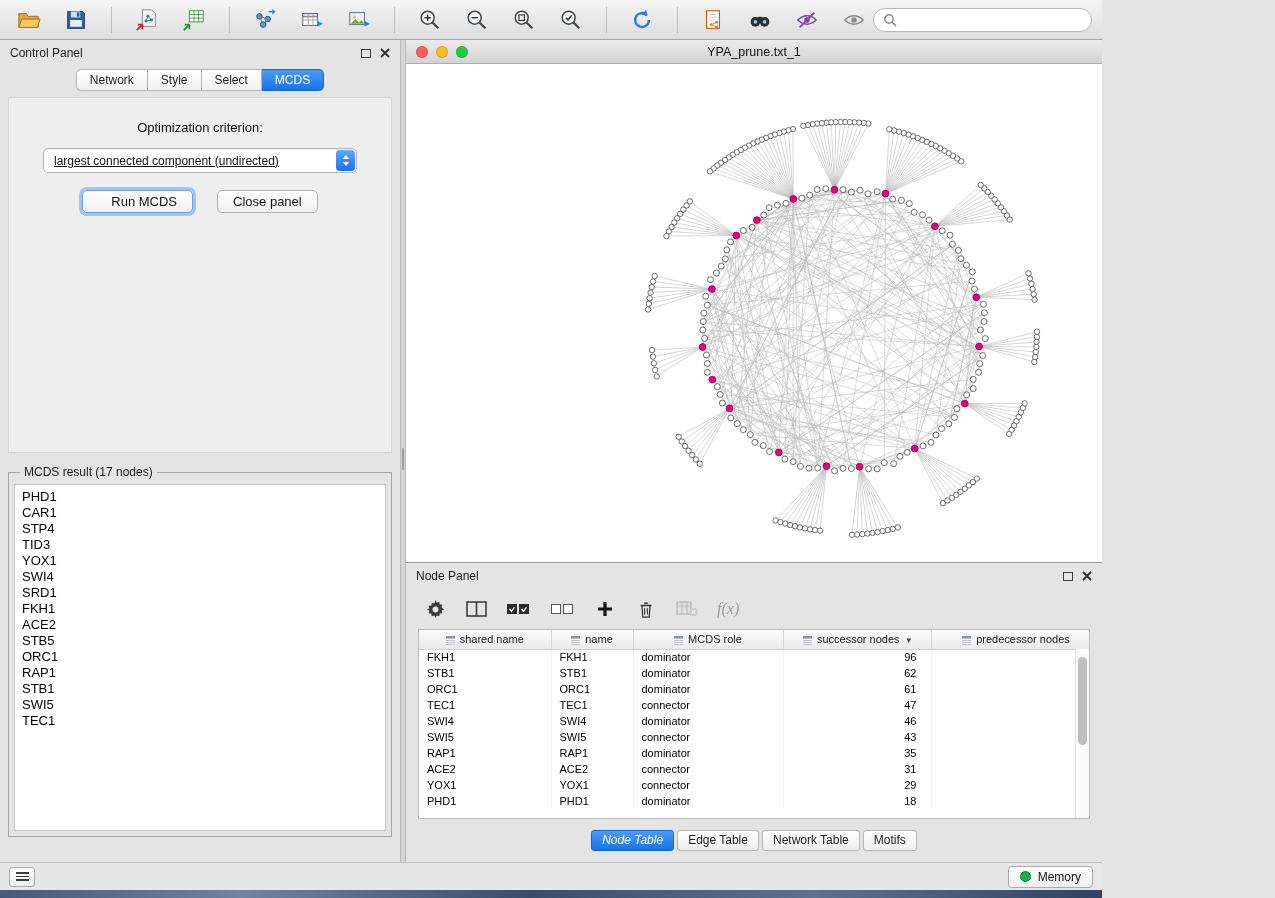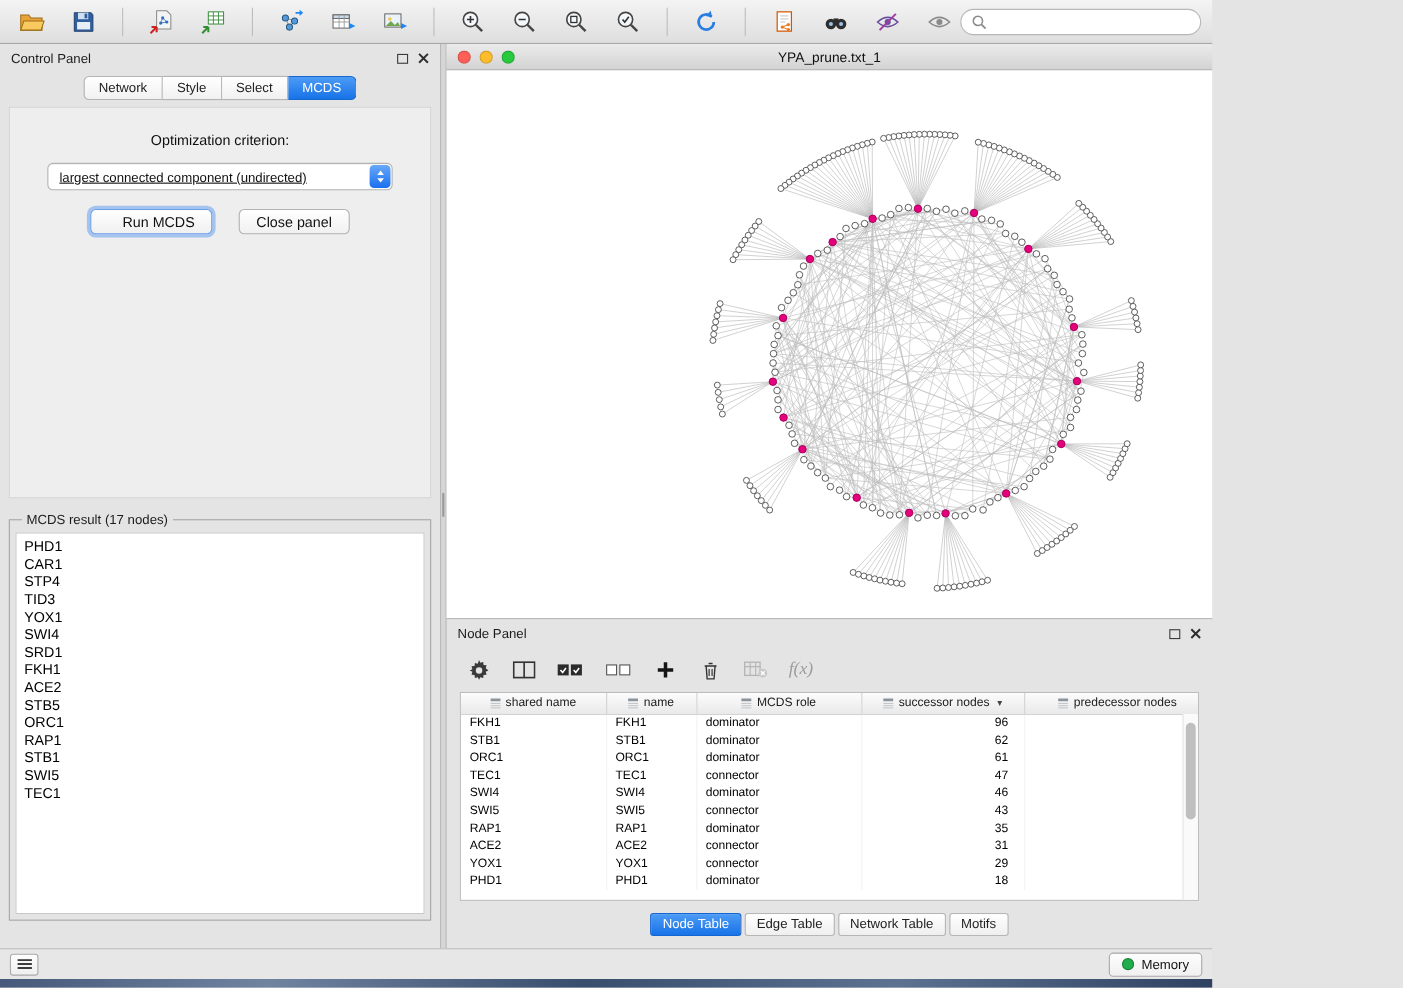--- a/index.html
+++ b/index.html
@@ -69,21 +69,21 @@
   thead th:first-child{border-left:none;}
   thead th.filler{border-right:none;}
   .hicon{display:inline-block;width:9px;height:8px;margin-right:5px;vertical-align:-1px;background:linear-gradient(#8d939b,#8d939b) 0 0/9px 2.5px no-repeat,linear-gradient(#c3c7cc,#c3c7cc) 0 3.5px/9px 1px no-repeat,linear-gradient(#c3c7cc,#c3c7cc) 0 5.5px/9px 1px no-repeat,linear-gradient(#c3c7cc,#c3c7cc) 0 7.5px/9px 1px no-repeat;}
   .sortarrow{margin-left:7px;font-size:9px;color:#444;}
   tbody td{height:16px;font-size:11px;padding:0 8px;color:#000;border-right:1px solid #f3f3f3;white-space:nowrap;overflow:hidden;}
   tbody td.num{text-align:right;padding-right:14px;}
   .vscroll{position:absolute;top:19px;right:0;bottom:0;width:14px;background:#fafafa;border-left:1px solid #e3e3e3;}
   .vthumb{position:absolute;top:8px;left:2px;width:9px;height:88px;background:#bfbfbf;border-radius:5px;}
   .tbl-tabs{flex:1;display:flex;align-items:center;justify-content:center;gap:3px;}
   .ttab{font-size:12px;line-height:17px;padding:1px 10px;border:1px solid #b6b6b6;background:linear-gradient(#ffffff,#efefef);border-radius:3px;color:#222;cursor:default;}
-  .ttab.active{background:linear-gradient(#4d9bf5,#1773e8);border-color:#1565d0;color:#fff;}
+  .ttab.active{background:linear-gradient(#4d9bf5,#1773e8);border-color:#1565d0;color:#fff;font-style:italic;}
 
   
   .status-bar{height:28px;flex:0 0 28px;background:#e7e7e7;border-top:1px solid #bdbdbd;display:flex;align-items:center;padding:0 9px;}
   .list-btn{width:26px;height:20px;border:1px solid #ababab;background:linear-gradient(#fdfdfd,#efefef);border-radius:3px;display:flex;align-items:center;justify-content:center;}
   .hamburger{display:inline-block;width:13px;height:9px;background:repeating-linear-gradient(#3c3c3c 0 1.6px,transparent 1.6px 3.7px);}
   .mem-btn{margin-left:auto;height:22px;border:1px solid #ababab;background:linear-gradient(#fdfdfd,#f0f0f0);border-radius:4px;display:flex;align-items:center;gap:7px;padding:0 11px;font-size:12px;color:#111;}
   .mem-dot{width:11px;height:11px;border-radius:50%;background:#1fae4b;border:1px solid #158038;}
   .desktop-strip{height:8px;flex:0 0 8px;background:linear-gradient(90deg,#46597a,#70839f 22%,#394d6d 48%,#5d7190 74%,#2f4261);}
 </style>
 </head>

